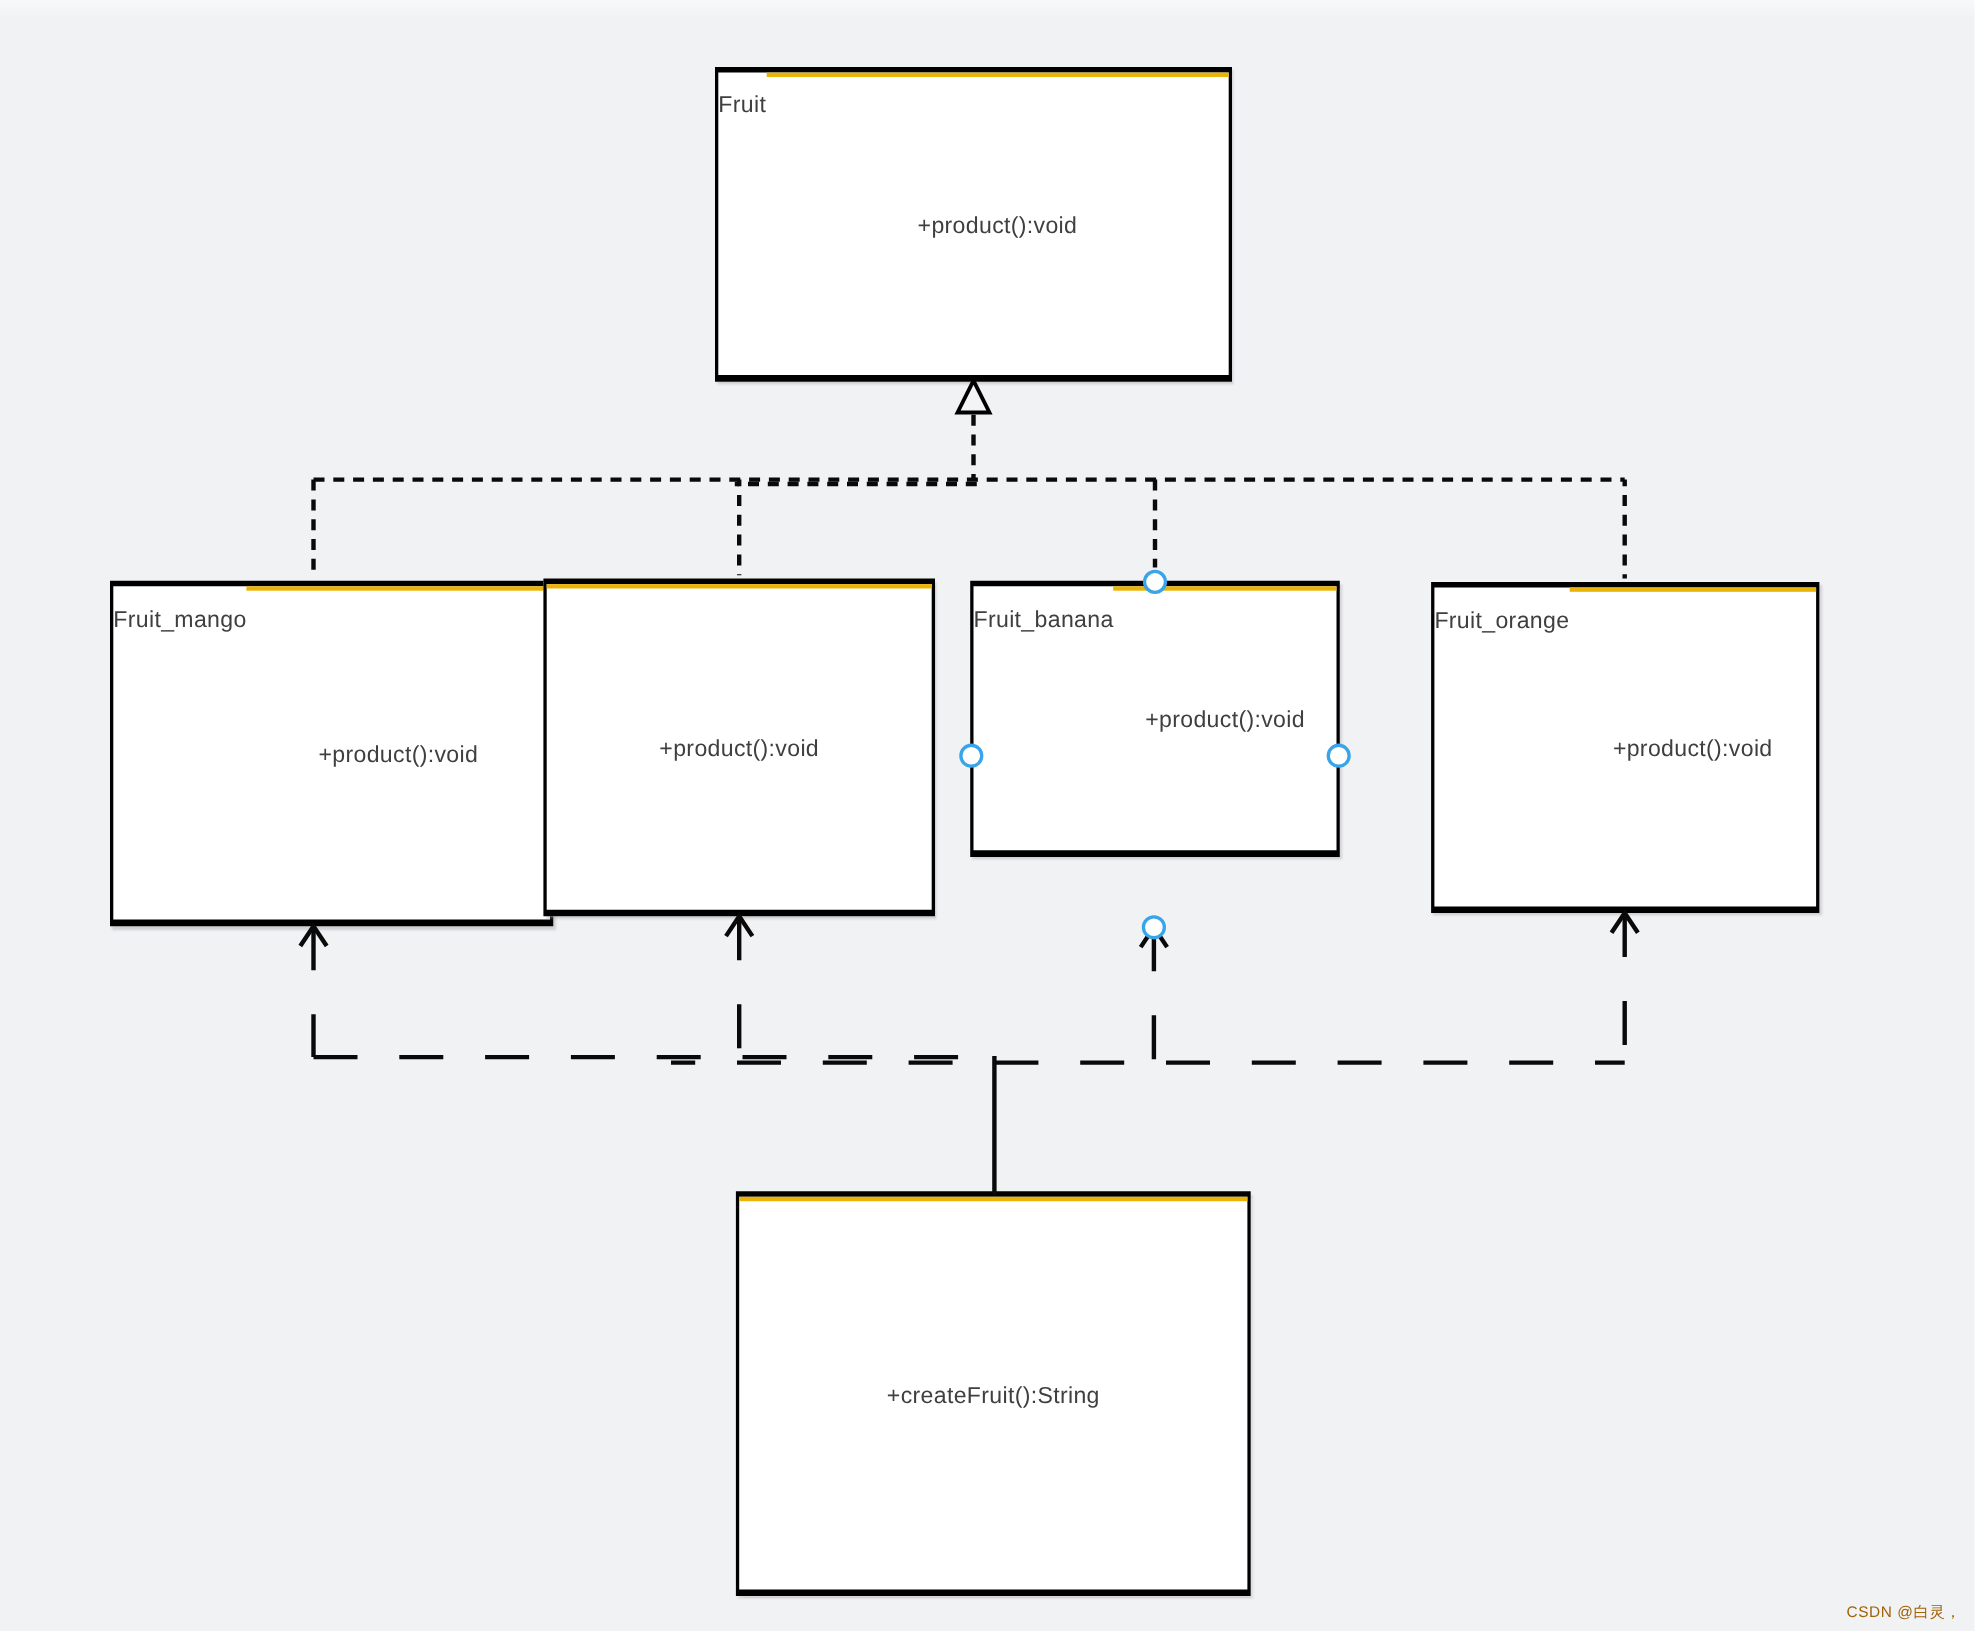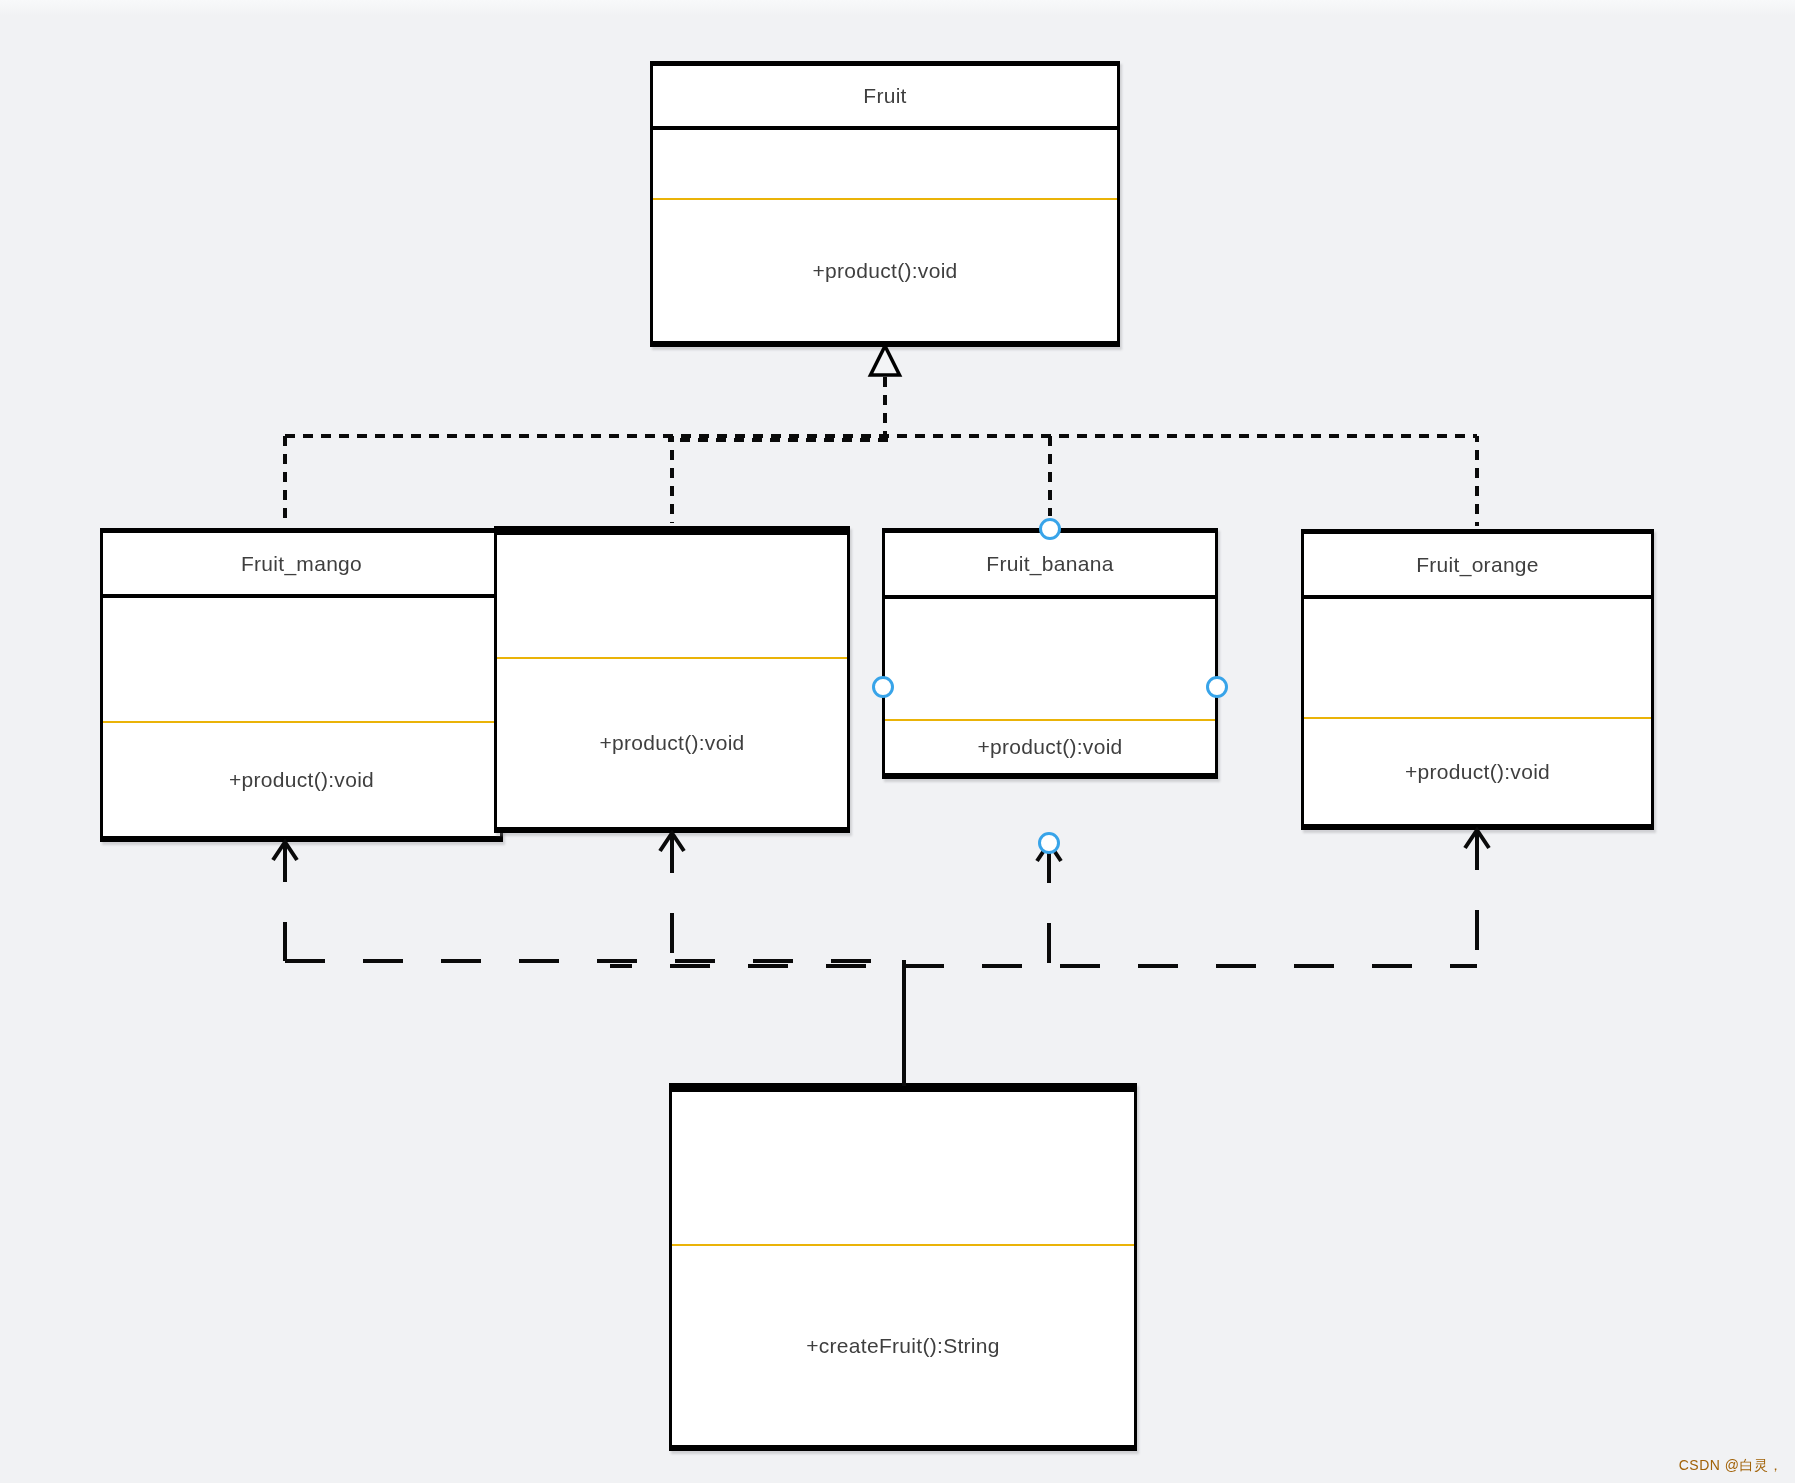--- a/index.html
+++ b/index.html
@@ -5,27 +5,27 @@
   html,body{margin:0;padding:0;}
   body{
     width:1795px;height:1483px;position:relative;overflow:hidden;
     background:linear-gradient(#f8f9fa 0px,#f1f2f4 16px,#f1f2f4 100%);
     font-family:"Liberation Sans", sans-serif;
   }
   .canvas{position:absolute;inset:0;}
   .uml-box{
     position:absolute;box-sizing:border-box;background:#ffffff;
     border:3px solid #000;border-top-width:5px;border-bottom-width:6px;
-    display:flex;flex-direction:column;
+    display:flex;flex-direction:row;
     box-shadow:2px 3px 2px rgba(150,150,155,.35);
   }
   .sec{display:flex;align-items:center;justify-content:center;
        color:#3f3f3f;font-size:21px;letter-spacing:.3px;}
   .sec.attrs{border-top:4px solid #000;}
-  .sec.methods{border-top:2px solid #eab308;flex:1;}
+  .sec.methods{border-top:4px solid #eab308;flex:1;}
   svg.overlay{position:absolute;left:0;top:0;z-index:5;pointer-events:none;}
   .watermark{
     position:absolute;right:12px;bottom:8px;z-index:9;
     color:#a16207;font-size:14px;letter-spacing:.5px;
   }
 </style>
 </head>
 <body>
 
 <div class="canvas">

